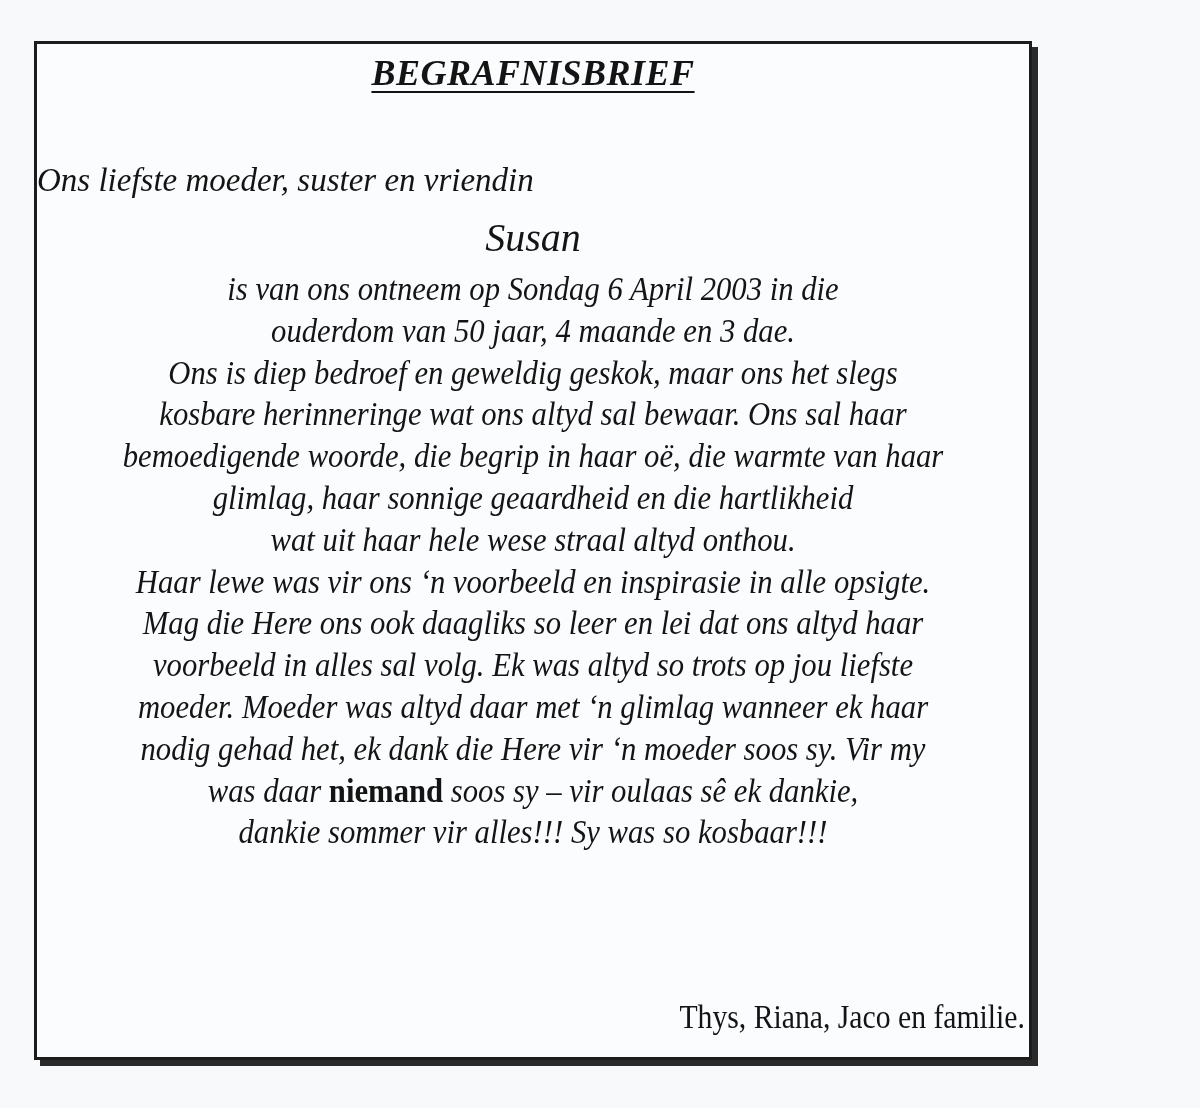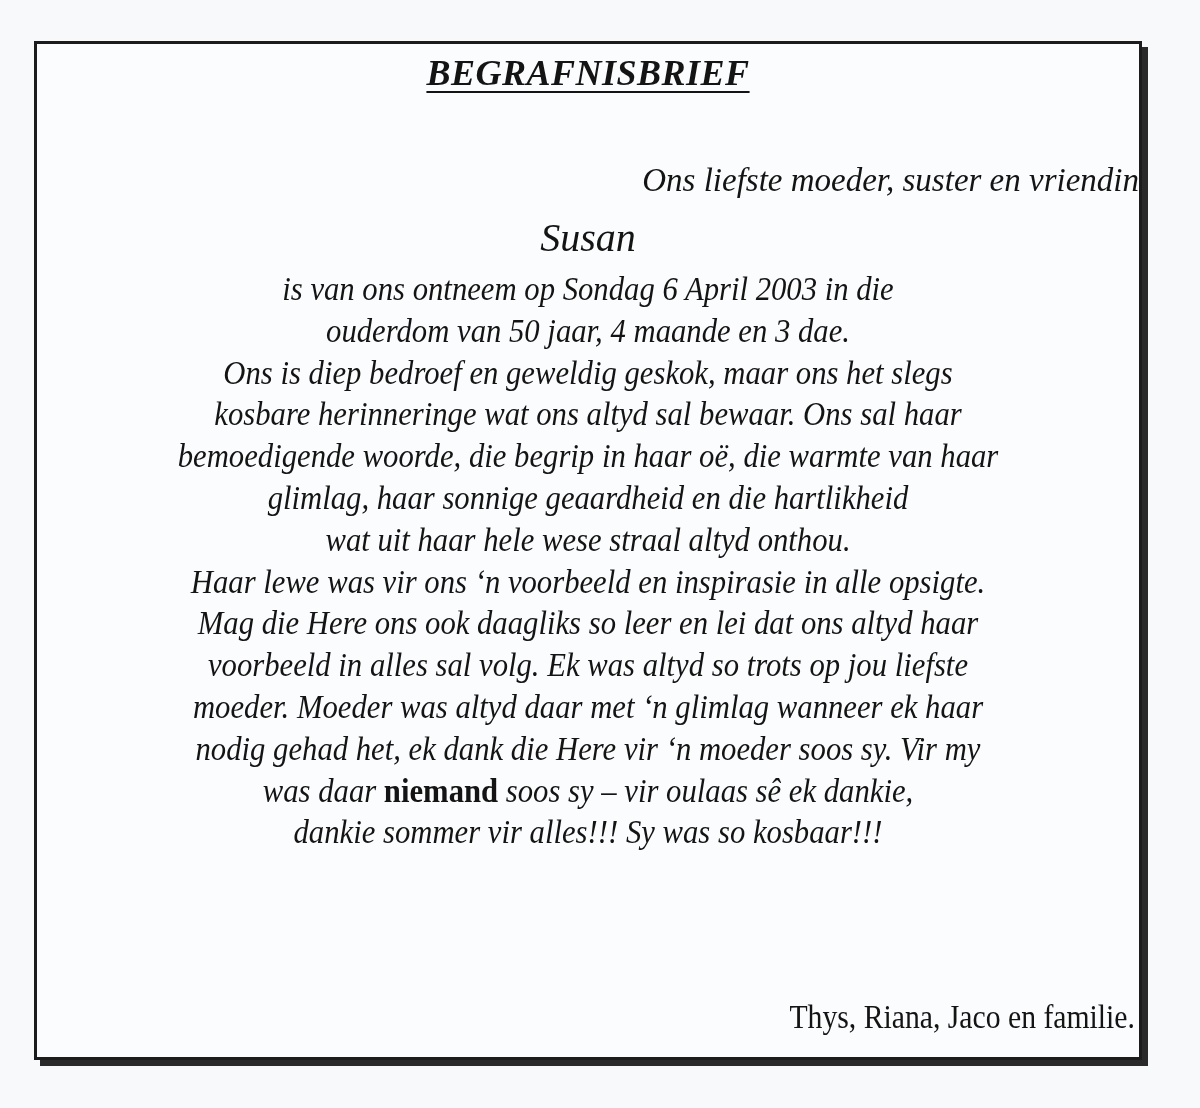--- a/index.html
+++ b/index.html
@@ -22,21 +22,21 @@
       width: 3px;
       height: 6px;
       background: #444;
       border-radius: 2px;
       transform: rotate(15deg);
     }
     .notice-box {
       position: absolute;
       left: 34px;
       top: 41px;
-      width: 1108px;
+      width: 998px;
       height: 1019px;
       border: 3px solid #1c1c1c;
       box-shadow: 6px 6px 0 0 #2a2a2a;
       background: #fbfcfd;
       box-sizing: border-box;
     }
     .title {
       position: absolute;
       left: 0;
       right: 0;
@@ -50,21 +50,21 @@
     .title span {
       text-decoration: underline;
       text-decoration-thickness: 2px;
       text-underline-offset: 6px;
     }
     .intro {
       position: absolute;
       left: 0;
       right: 0;
       top: 118px;
-      text-align: right;
+      text-align: left;
       font-size: 33px;
       font-style: italic;
     }
     .name {
       position: absolute;
       left: 0;
       right: 0;
       top: 170px;
       text-align: center;
       font-size: 40px;

